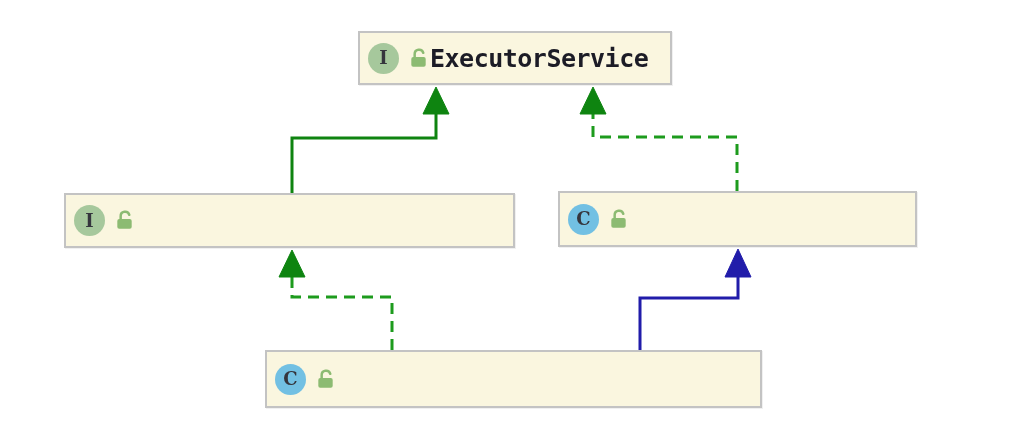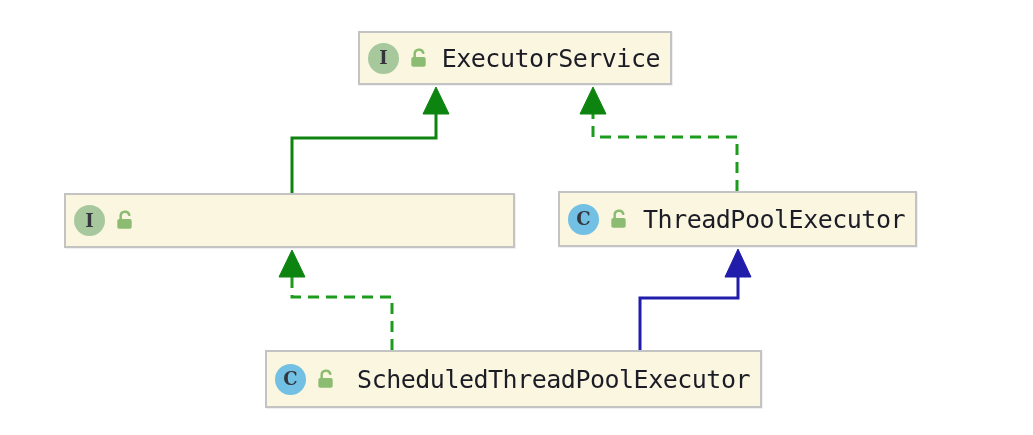--- a/index.html
+++ b/index.html
@@ -25,22 +25,22 @@
     width:31px;height:31px;border-radius:50%;
     display:flex;align-items:center;justify-content:center;
     font-family:"DejaVu Serif","Liberation Serif",serif;
     font-weight:bold;font-size:18px;color:#35353d;
     line-height:1;
   }
   .kind-interface .badge{background:var(--interface_badge,#a6c89c);}
   .kind-class .badge{background:var(--class_badge,#72c0e3);}
   .lock{width:23px;height:23px;flex:0 0 auto;}
   .node-label{
-    flex:1;text-align:right;
-    font-size:25px;font-weight:400;
+    flex:1;text-align:left;
+    font-size:25px;font-weight:700;
     color:var(--text,#1c1c26);
     white-space:nowrap;
     letter-spacing:-0.5px;
   }
   #node-executor-service            {left:358px;top:31px; width:314px;height:54px;}
   #node-scheduled-executor-service  {left:64px; top:193px;width:451px;height:55px;}
   #node-thread-pool-executor        {left:558px;top:191px;width:359px;height:56px;}
   #node-scheduled-thread-pool-executor{left:265px;top:350px;width:497px;height:58px;}
   .edge-solid-green {stroke:var(--extends_interface_green,#0e8410);stroke-width:3;fill:none;}
   .edge-dashed-green{stroke:var(--implements_green,#1d9b1d);stroke-width:3;fill:none;stroke-dasharray:11 7;}
@@ -98,27 +98,25 @@
   </div>
 
   <div class="uml-node kind-class" id="node-thread-pool-executor">
     <span class="icon-group">
       <span class="badge">C</span>
       <svg class="lock" viewBox="0 0 24 24">
         <path d="M8 11 V7.6 a4.6 4.6 0 0 1 9 -1.5" fill="none" stroke="#8cbb72" stroke-width="2.6" stroke-linecap="round"></path>
         <rect x="4.5" y="10.5" width="15" height="10" rx="2" fill="#8cbb72"></rect>
       </svg>
     </span>
-    <span class="node-label">ThreadPoolExecutor</span>
   </div>
 
   <div class="uml-node kind-class" id="node-scheduled-thread-pool-executor">
     <span class="icon-group">
       <span class="badge">C</span>
       <svg class="lock" viewBox="0 0 24 24">
         <path d="M8 11 V7.6 a4.6 4.6 0 0 1 9 -1.5" fill="none" stroke="#8cbb72" stroke-width="2.6" stroke-linecap="round"></path>
         <rect x="4.5" y="10.5" width="15" height="10" rx="2" fill="#8cbb72"></rect>
       </svg>
     </span>
-    <span class="node-label">ScheduledThreadPoolExecutor</span>
   </div>
 
 </div>
 
 </body></html>

